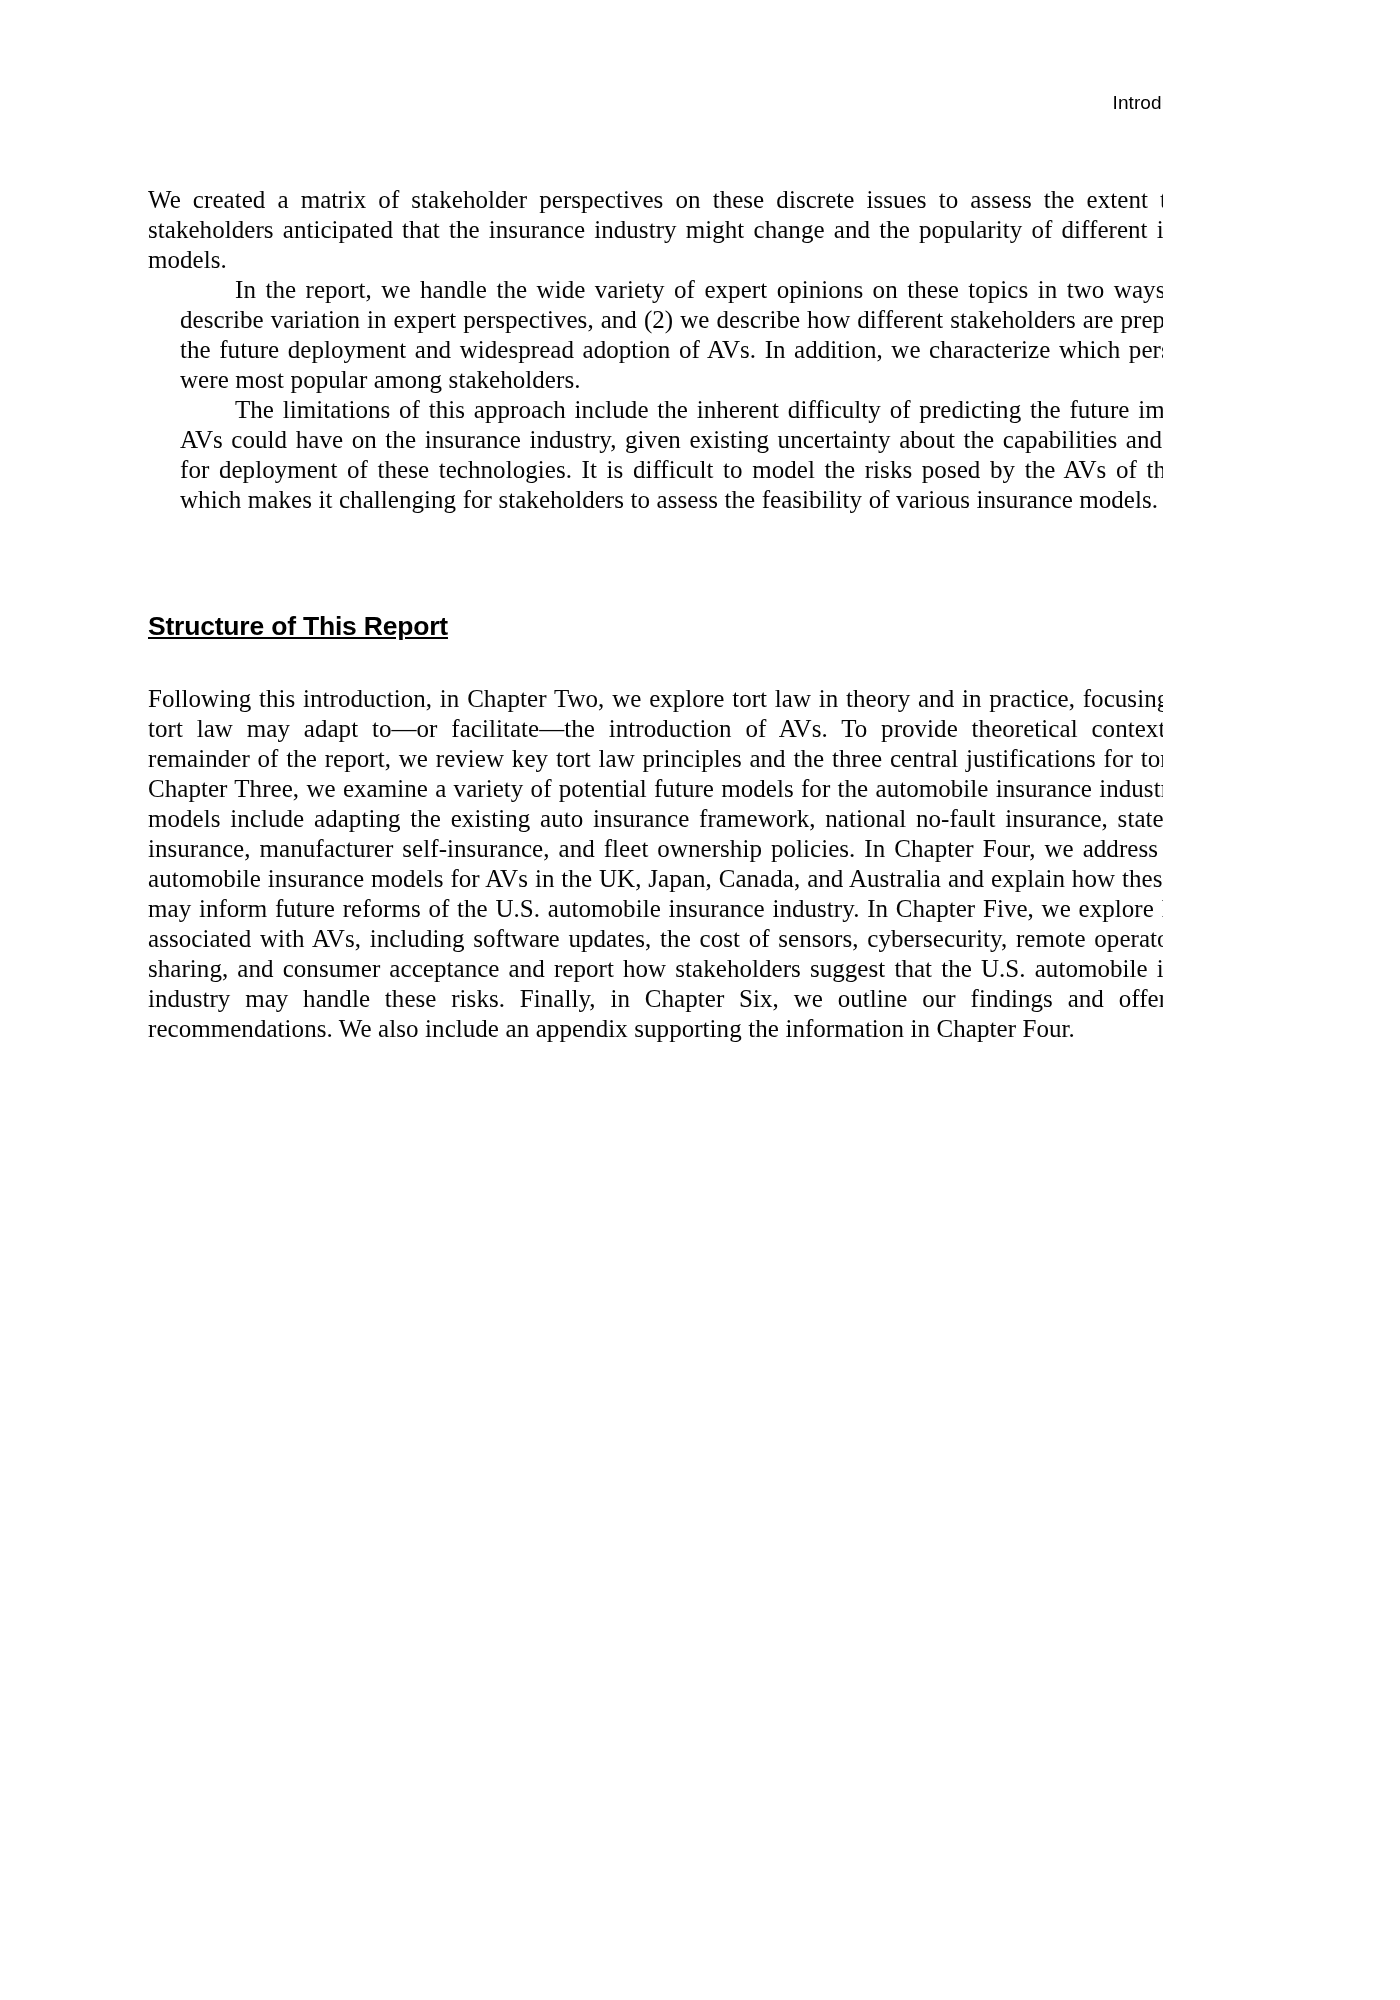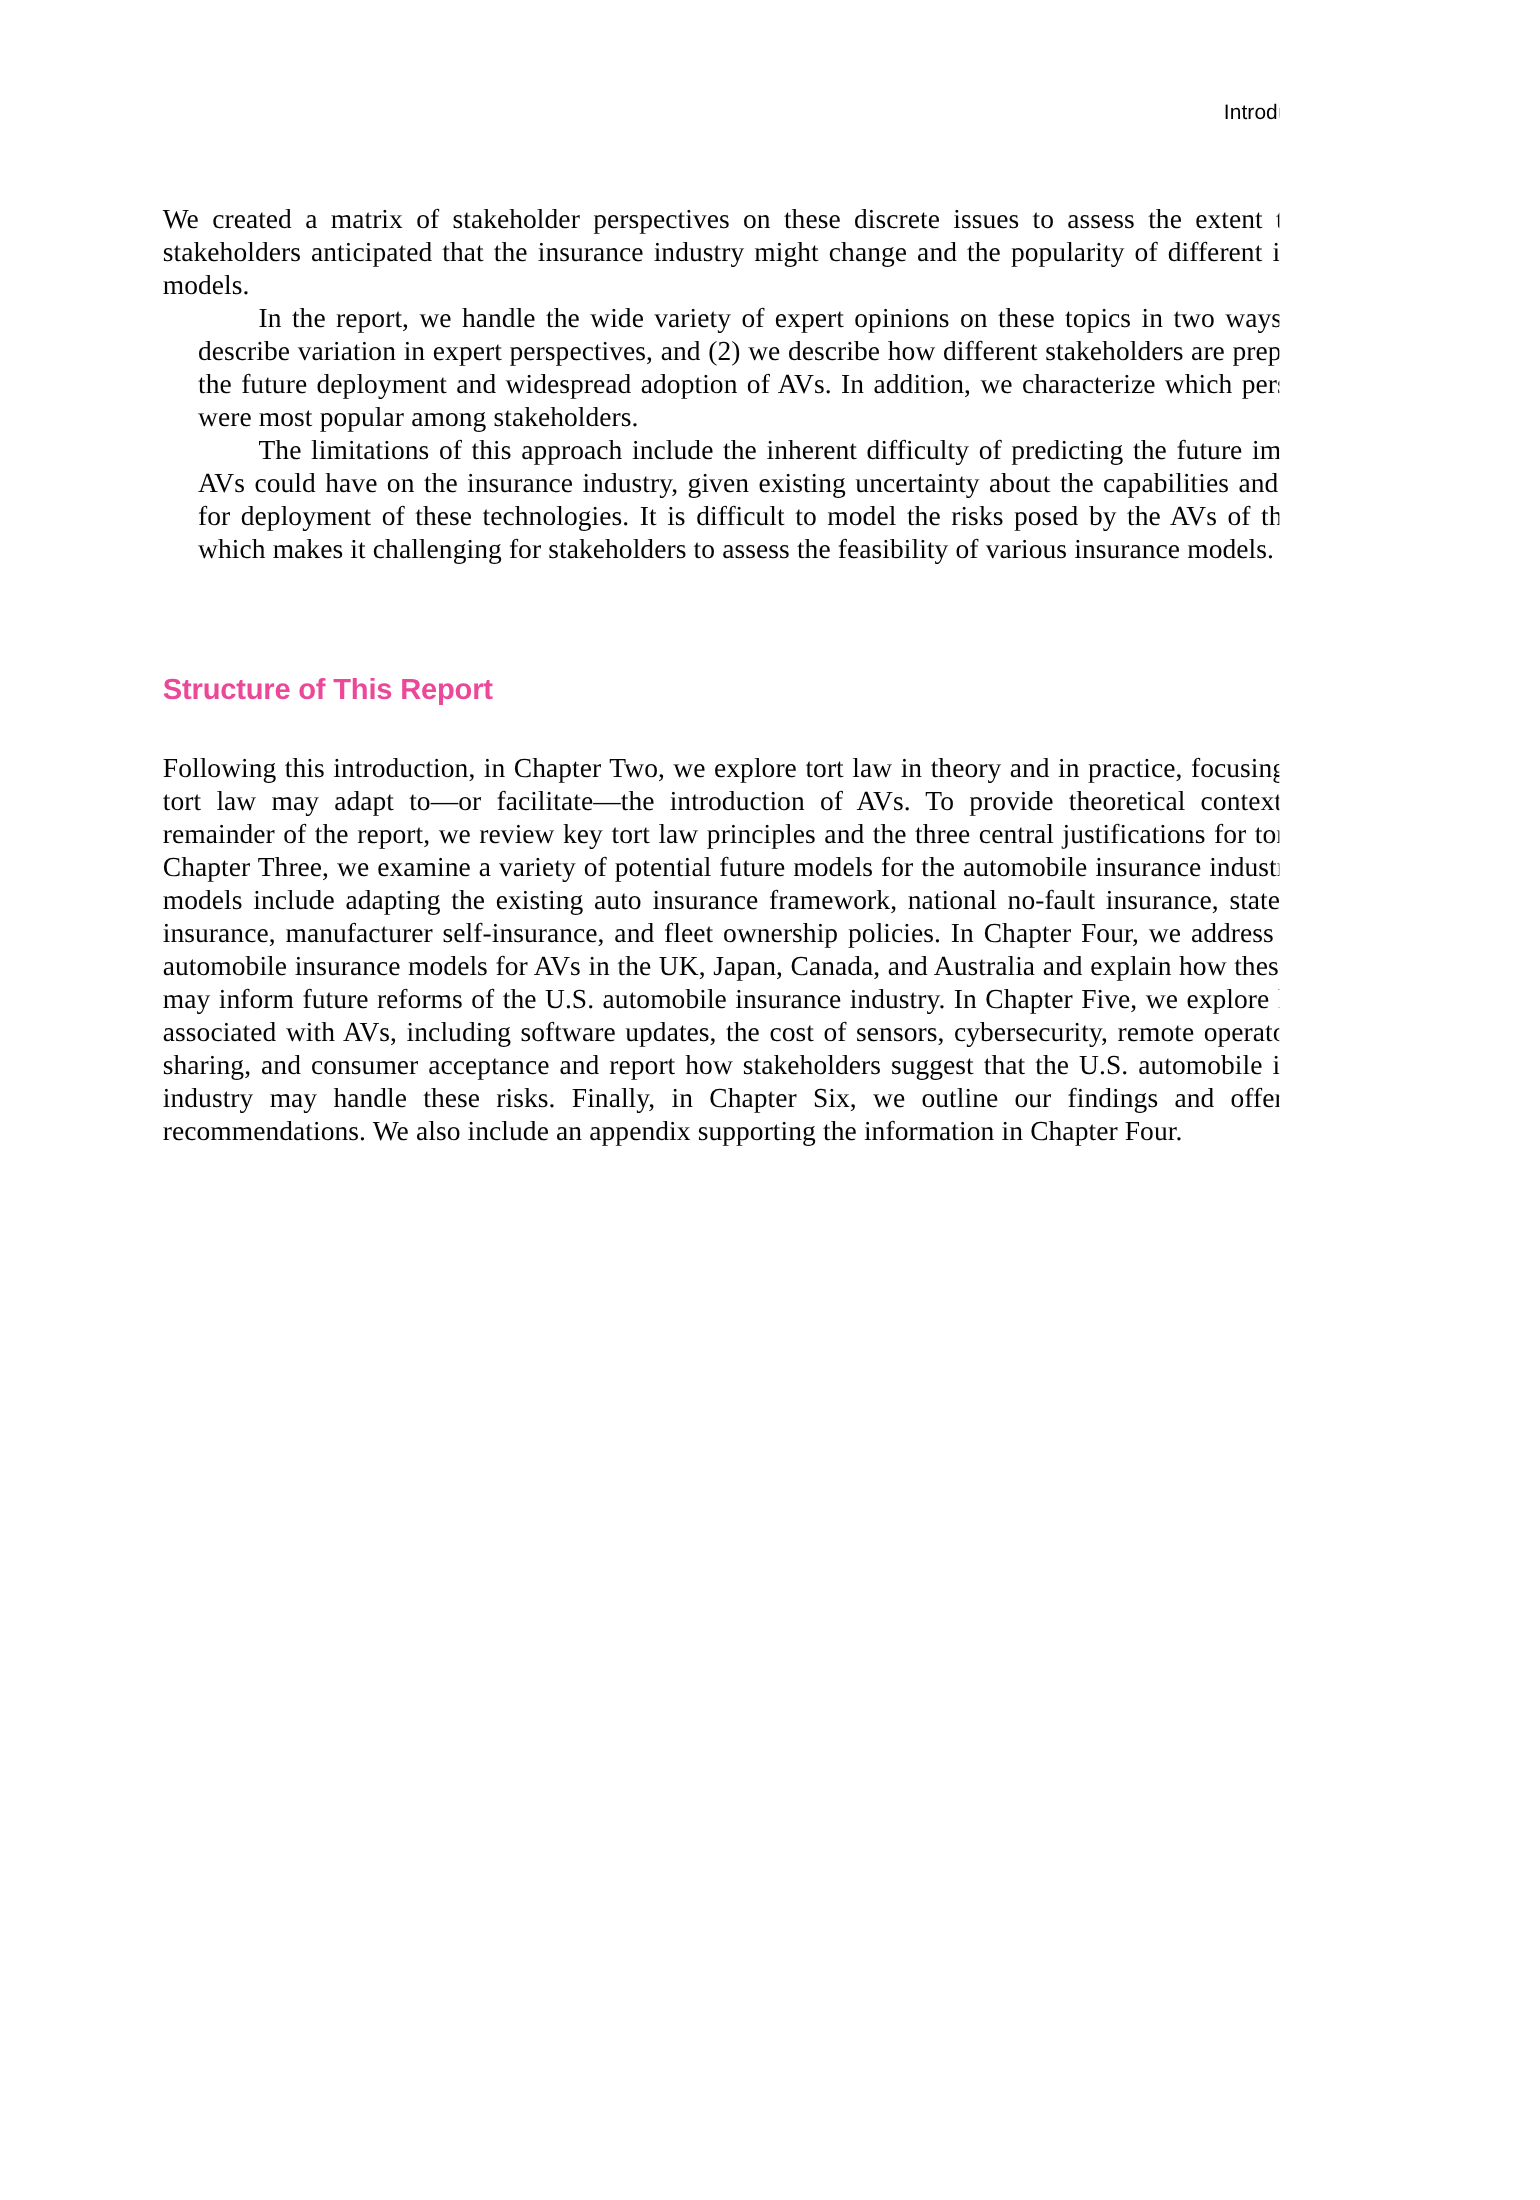--- a/index.html
+++ b/index.html
@@ -61,22 +61,23 @@
   }
   p.body.indent { text-indent: 55px; margin-left: 32px; }
   p.body.last-flush { text-align-last: left; font-family: Liberation Serif, serif; }
 
   h2.section-head {
     margin: 0;
     font-family: "Liberation Sans", sans-serif;
     font-weight: bold;
     font-size: 26.5px;
     line-height: 32px;
-    color: #ec4899;
+    color: #000000;
     letter-spacing: -0.2px;
+    text-decoration: underline;
   }
 
   
   .gap-before-head { height: 95px; }
   .gap-after-head  { height: 42px; }
 </style>
 </head>
 <body>
 
 <div class="page">

